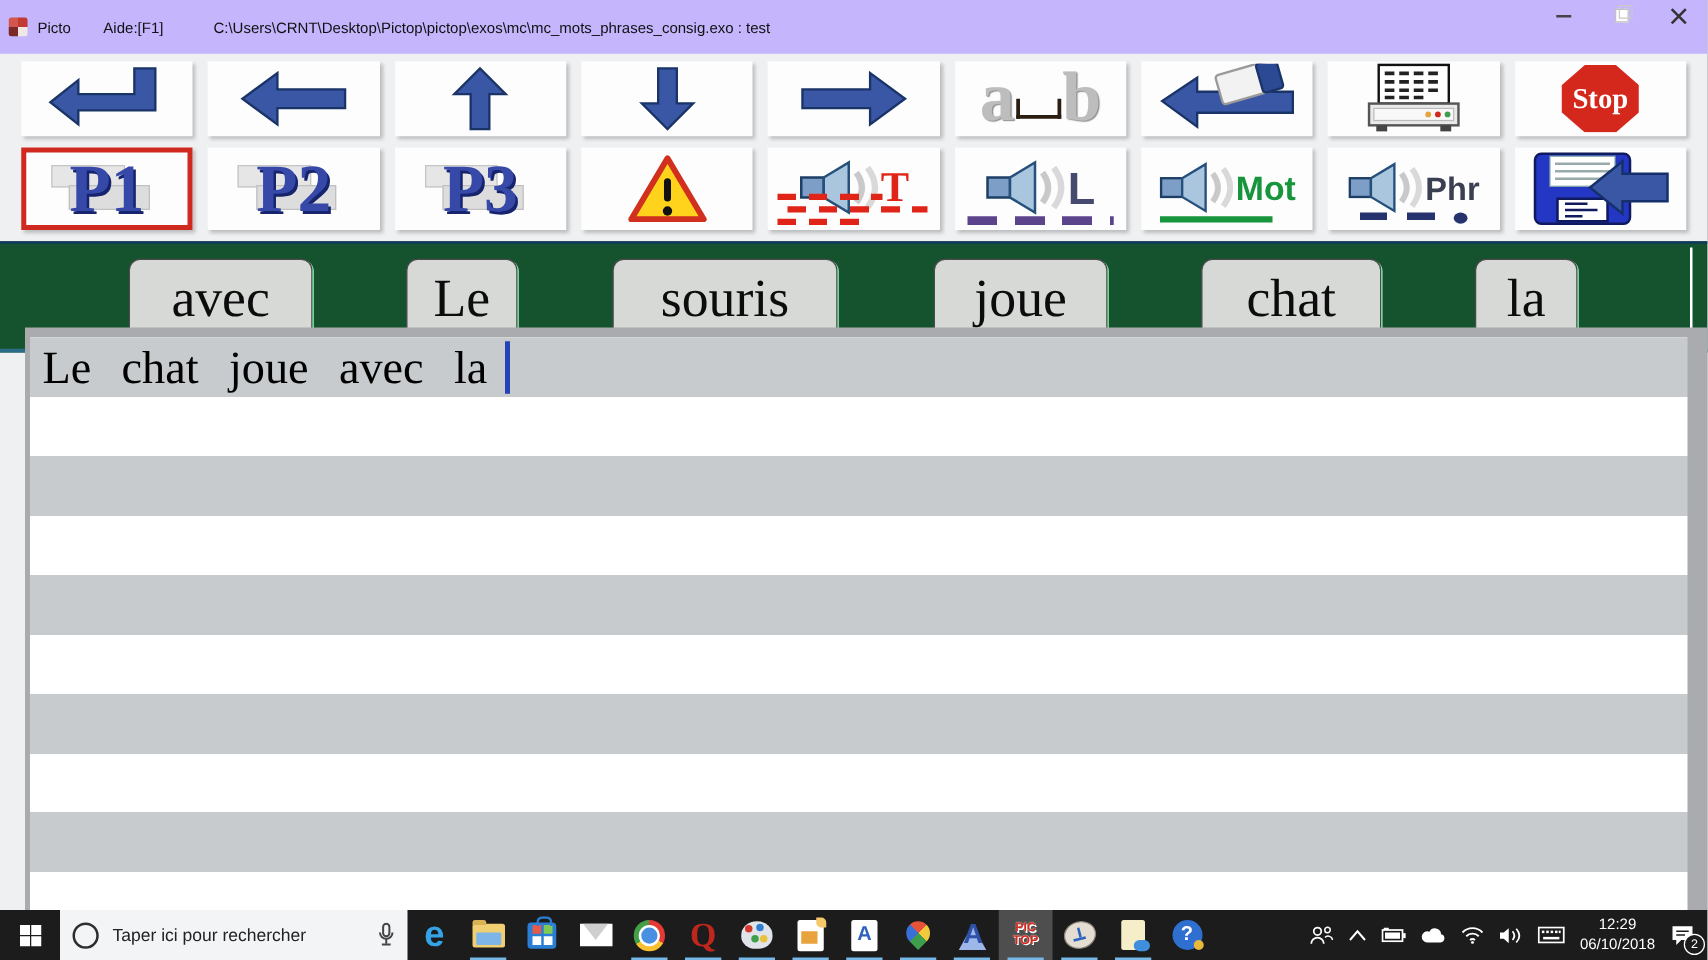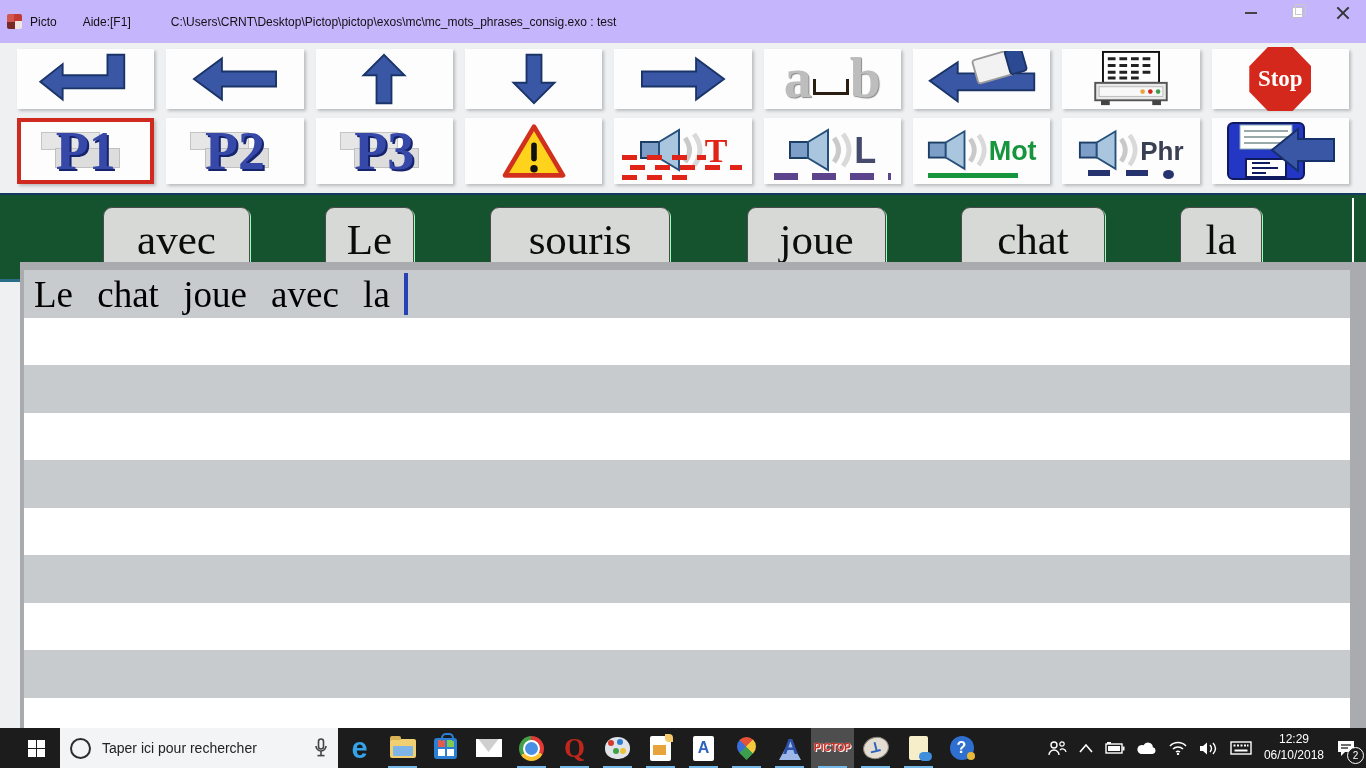--- a/index.html
+++ b/index.html
@@ -34,21 +34,21 @@
   .ab-wrap{display:flex;align-items:flex-end;}
   .ab-letter{font-family:"Liberation Serif",serif;font-weight:bold;font-size:56px;line-height:.85;
              color:#bdbdbd;text-shadow:1px 1px 1px #8a8a8a;}
   .ab-bracket{width:30px;height:13px;border:3px solid #2a1d12;border-top:none;margin:0 1px 8px 1px;}
 
   
   .eraser-rect{fill:#f2f2f2;stroke:#9a9a9a;stroke-width:2;}
   .eraser-cap{fill:#2c4a94;stroke:#1b3468;stroke-width:2;}
 
   
-  .stop-badge{width:62px;height:64px;background:#d5281c;display:flex;align-items:center;justify-content:center;
+  .stop-badge{width:62px;height:54px;background:#d5281c;display:flex;align-items:center;justify-content:center;
     clip-path:polygon(30% 0,70% 0,100% 30%,100% 70%,70% 100%,30% 100%,0 70%,0 30%);}
   .stop-text{color:#fff;font-family:"Liberation Serif",serif;font-weight:bold;font-size:23px;}
 
   
   .p-btn.selected{outline:4px solid #cf2920;outline-offset:-4px;}
   .p-bg{position:absolute;inset:8px 18px;}
   .p-bg:before{content:"";position:absolute;left:6%;top:12%;width:56%;height:32%;
                background:#e6e6e6;border:1px solid #c4c4c4;}
   .p-bg:after{content:"";position:absolute;left:20%;top:44%;width:62%;height:36%;
               background:#dddddd;border:1px solid #c0c0c0;}
@@ -86,21 +86,21 @@
   
   .editor{position:absolute;top:262px;left:0;right:0;bottom:40px;background:#a9abae;margin-left:20px;}
   .editor-inner{position:absolute;left:4px;right:16px;top:8px;bottom:0;
     background:repeating-linear-gradient(to bottom,#c7cbce 0 48px,#ffffff 48px 95px);}
   .eline1{height:48px;display:flex;align-items:center;padding-left:10px;
     font-family:"Liberation Serif",serif;font-size:37px;color:#000;word-spacing:15px;}
   .caret{display:inline-block;width:4px;height:42px;background:#2742b4;margin-left:14px;}
 
   
   .taskbar{position:absolute;left:0;right:0;bottom:0;height:40px;background:#1c1c1c;
-           display:flex;align-items:stretch;padding-left:12px;}
+           display:flex;align-items:stretch;}
   .startbtn{width:48px;display:flex;align-items:center;justify-content:center;cursor:pointer;}
   .winlogo{display:grid;grid-template-columns:8px 8px;grid-template-rows:8px 8px;gap:1px;}
   .winlogo i{background:#fff;}
   .searchbox{width:258px;background:#f3f4f5;display:flex;align-items:center;padding:0 10px;cursor:text;}
   .ring{width:17px;height:17px;border:2.5px solid #2d2d2d;border-radius:50%;margin-right:11px;flex:none;}
   .searchtext{font-size:14px;color:#222;white-space:nowrap;}
   .mic{margin-left:auto;flex:none;}
 
   .apps{display:flex;}
   .app{width:43px;display:flex;align-items:center;justify-content:center;position:relative;cursor:pointer;}
@@ -128,21 +128,21 @@
   .ic-impress{width:21px;height:25px;background:#fff;border-radius:2px;position:relative;}
   .ic-impress:before{content:"";position:absolute;left:3px;top:9px;width:13px;height:10px;background:#e8a33d;}
   .ic-impress:after{content:"";position:absolute;right:-2px;top:-2px;width:8px;height:8px;background:#f5c86a;border-radius:0 50% 0 50%;}
   .ic-writer{width:21px;height:25px;background:#fff;border-radius:2px;display:flex;align-items:center;justify-content:center;}
   .ic-writer:before{content:"A";color:#2e62c0;font-weight:bold;font-size:16px;}
   .ic-pin{width:19px;height:19px;border-radius:50% 50% 50% 0;transform:rotate(-45deg);
     background:conic-gradient(#e5533a 0 25%,#f2c83c 0 50%,#3f9e4d 0 75%,#3a6fd8 0 100%);margin-top:-3px;}
   .ic-atri{position:relative;width:26px;height:24px;}
   .ic-atri:before{content:"";position:absolute;left:2px;bottom:0;border-left:11px solid transparent;border-right:11px solid transparent;border-bottom:20px solid #9db8e8;}
   .ic-atri:after{content:"A";position:absolute;left:6px;top:0;color:#2d50a8;font-weight:bold;font-size:22px;line-height:1;}
-  .ic-pictop{display:flex;flex-direction:row;align-items:center;line-height:1;}
+  .ic-pictop{display:flex;flex-direction:column;align-items:center;line-height:1;}
   .pictop-line{font-size:10px;font-weight:bold;color:#d5281c;text-shadow:0 0 1px #fff,1px 1px 0 #fff;}
   .ic-clockapp{width:24px;height:20px;border-radius:50%;background:#e3ddd2;border:1px solid #8a857b;position:relative;transform:rotate(-14deg);}
   .ic-clockapp:before{content:"";position:absolute;left:11px;top:4px;width:2px;height:8px;background:#2e62c0;}
   .ic-clockapp:after{content:"";position:absolute;left:6px;top:12px;width:10px;height:2px;background:#2e62c0;}
   .ic-notes{width:19px;height:24px;background:#f6eec9;border-radius:2px;position:relative;}
   .ic-notes:after{content:"";position:absolute;right:-4px;bottom:-1px;width:13px;height:9px;border-radius:7px;background:#3f8fdd;}
   .ic-help{width:24px;height:24px;border-radius:50%;background:#2f6fd0;position:relative;display:flex;align-items:center;justify-content:center;}
   .ic-help:before{content:"?";color:#fff;font-weight:bold;font-size:16px;}
   .ic-help:after{content:"";position:absolute;right:-1px;bottom:0;width:8px;height:8px;border-radius:50%;background:#e8b83a;}
 

